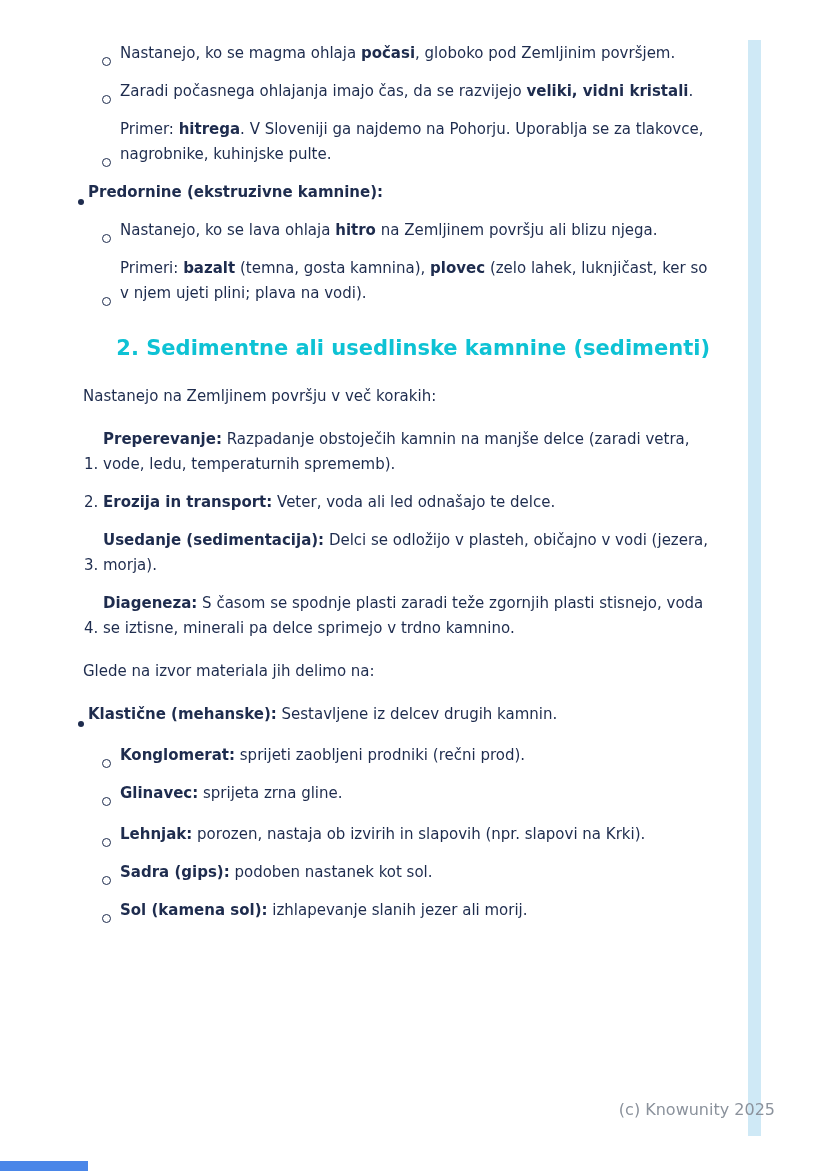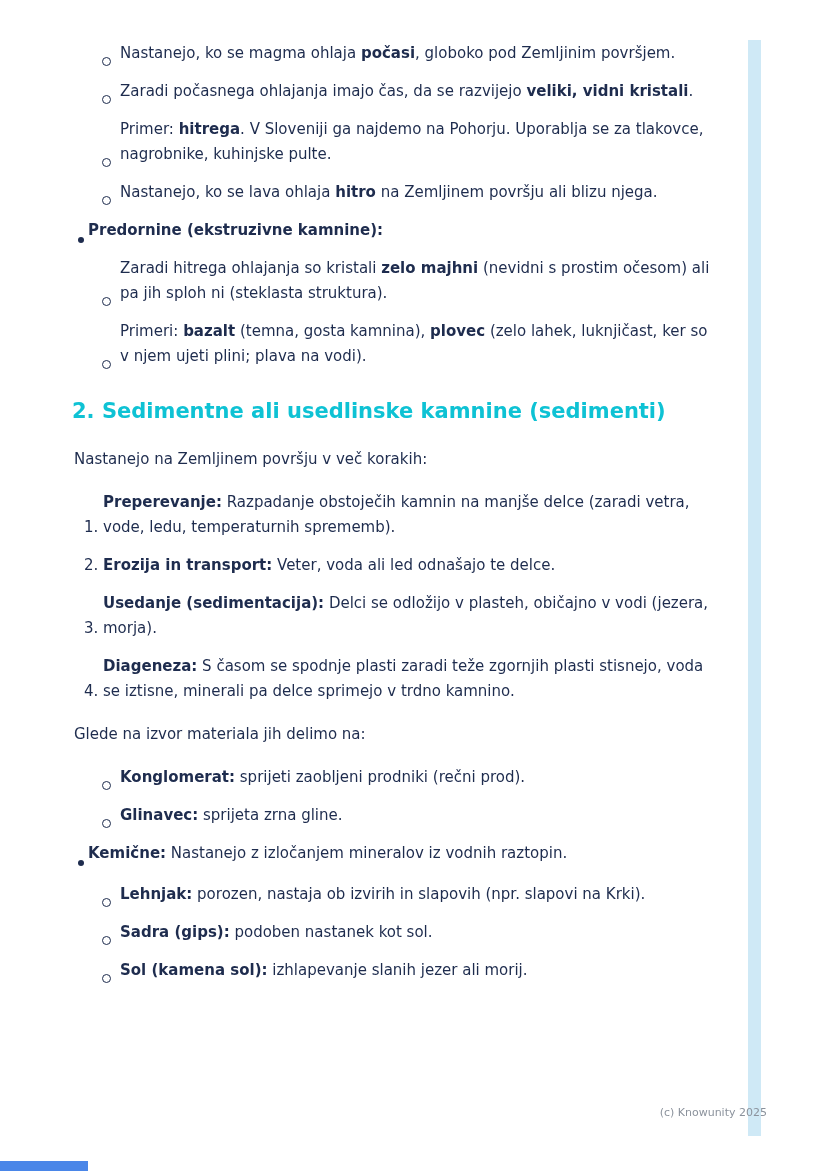--- a/index.html
+++ b/index.html
@@ -18,27 +18,28 @@
     height: 1171px;
     background: #fff;
   }
   .content {
     position: relative;
     padding: 28px 118px 0 72px;
     font-size: 15px;
     line-height: 25px;
     z-index: 1;
   }
-  .para { margin: 18px 2px; }
+  .para { margin: 18px 11px; }
   .heading {
     color: var(--heading-color, #0ec2d4);
     font-size: 21px;
     line-height: 32px;
     font-weight: 700;
     margin: 26px 0 20px 0;
+    text-align: right;
   }
   .li { display: flex; align-items: flex-end; margin: 13px 0; }
   .li.tight { margin-top: 16px; }
   .marker { flex: none; display: block; }
   .marker.disc { width: 16px; padding-left: 6px; }
   .marker.disc::before {
     content: "";
     display: block;
     width: 6px; height: 6px;
     background: currentColor;
@@ -54,23 +55,23 @@
     border: 1.5px solid currentColor;
     border-radius: 50%;
     margin-top: 8px;
   }
   .li.ol { padding-left: 12px; }
   .marker.num { width: 15px; margin-right: 4px; text-align: left; }
   .li-text { display: block; flex: 1 1 auto; }
   .bold { font-weight: 700; }
   .footer {
     position: absolute;
-    right: 61px;
+    right: 53px;
     bottom: 52px;
-    font-size: 11px;
+    font-size: 16px;
     color: var(--footer-color, #8b929c);
     z-index: 3;
   }
   .side-stripe {
     position: absolute;
     top: 40px;
     right: 67px;
     width: 13px;
     height: 1096px;
     background: var(--stripe-color, #cfe9f6);
@@ -97,31 +98,27 @@
         <span class="li-text"><span>Nastanejo, ko se magma ohlaja </span><span class="bold">počasi</span><span>, globoko pod Zemljinim površjem.</span></span>
       </div>
       <div class="li li2">
         <span class="marker circle"></span>
         <span class="li-text"><span>Zaradi počasnega ohlajanja imajo čas, da se razvijejo </span><span class="bold">veliki, vidni kristali</span><span>.</span></span>
       </div>
       <div class="li li2">
         <span class="marker circle"></span>
         <span class="li-text"><span>Primer: </span><span class="bold">hitrega</span><span>. V Sloveniji ga najdemo na Pohorju. Uporablja se za tlakovce, nagrobnike, kuhinjske pulte.</span></span>
       </div>
-      <div class="li li2">
-        <span class="marker circle"></span>
-        <span class="li-text"><span>Nastanejo, ko se lava ohlaja </span><span class="bold">hitro</span><span> na Zemljinem površju ali blizu njega.</span></span>
-      </div>
       <div class="li li1">
         <span class="marker disc"></span>
         <span class="li-text"><span class="bold">Predornine (ekstruzivne kamnine):</span></span>
       </div>
       <div class="li li2">
         <span class="marker circle"></span>
-        <span class="li-text"><span>Zaradi hitrega ohlajanja so kristali </span><span class="bold">zelo majhni</span><span> (nevidni s prostim očesom) ali pa jih sploh ni (steklasta struktura).</span></span>
+        <span class="li-text"><span>Nastanejo, ko se lava ohlaja </span><span class="bold">hitro</span><span> na Zemljinem površju ali blizu njega.</span></span>
       </div>
       <div class="li li2">
         <span class="marker circle"></span>
         <span class="li-text"><span>Primeri: </span><span class="bold">bazalt</span><span> (temna, gosta kamnina), </span><span class="bold">plovec</span><span> (zelo lahek, luknjičast, ker so v njem ujeti plini; plava na vodi).</span></span>
       </div>
       <h2 class="heading"><span>2. Sedimentne ali usedlinske kamnine (sedimenti)</span></h2>
       <p class="para"><span>Nastanejo na Zemljinem površju v več korakih:</span></p>
       <div class="li ol">
         <span class="marker num">1.</span>
         <span class="li-text"><span class="bold">Preperevanje:</span><span> Razpadanje obstoječih kamnin na manjše delce (zaradi vetra, vode, ledu, temperaturnih sprememb).</span></span>
@@ -132,31 +129,31 @@
       </div>
       <div class="li ol">
         <span class="marker num">3.</span>
         <span class="li-text"><span class="bold">Usedanje (sedimentacija):</span><span> Delci se odložijo v plasteh, običajno v vodi (jezera, morja).</span></span>
       </div>
       <div class="li ol">
         <span class="marker num">4.</span>
         <span class="li-text"><span class="bold">Diageneza:</span><span> S časom se spodnje plasti zaradi teže zgornjih plasti stisnejo, voda se iztisne, minerali pa delce sprimejo v trdno kamnino.</span></span>
       </div>
       <p class="para"><span>Glede na izvor materiala jih delimo na:</span></p>
+      <div class="li li1">
+        <span class="marker disc"></span>
+        <span class="li-text"><span class="bold">Klastične (mehanske):</span><span> Sestavljene iz delcev drugih kamnin.</span></span>
+      </div>
       <div class="li li2 tight">
         <span class="marker circle"></span>
         <span class="li-text"><span class="bold">Konglomerat:</span><span> sprijeti zaobljeni prodniki (rečni prod).</span></span>
       </div>
       <div class="li li2">
         <span class="marker circle"></span>
         <span class="li-text"><span class="bold">Glinavec:</span><span> sprijeta zrna gline.</span></span>
-      </div>
-      <div class="li li1">
-        <span class="marker disc"></span>
-        <span class="li-text"><span class="bold">Kemične:</span><span> Nastanejo z izločanjem mineralov iz vodnih raztopin.</span></span>
       </div>
       <div class="li li2 tight">
         <span class="marker circle"></span>
         <span class="li-text"><span class="bold">Lehnjak:</span><span> porozen, nastaja ob izvirih in slapovih (npr. slapovi na Krki).</span></span>
       </div>
       <div class="li li2">
         <span class="marker circle"></span>
         <span class="li-text"><span class="bold">Sadra (gips):</span><span> podoben nastanek kot sol.</span></span>
       </div>
       <div class="li li2">

